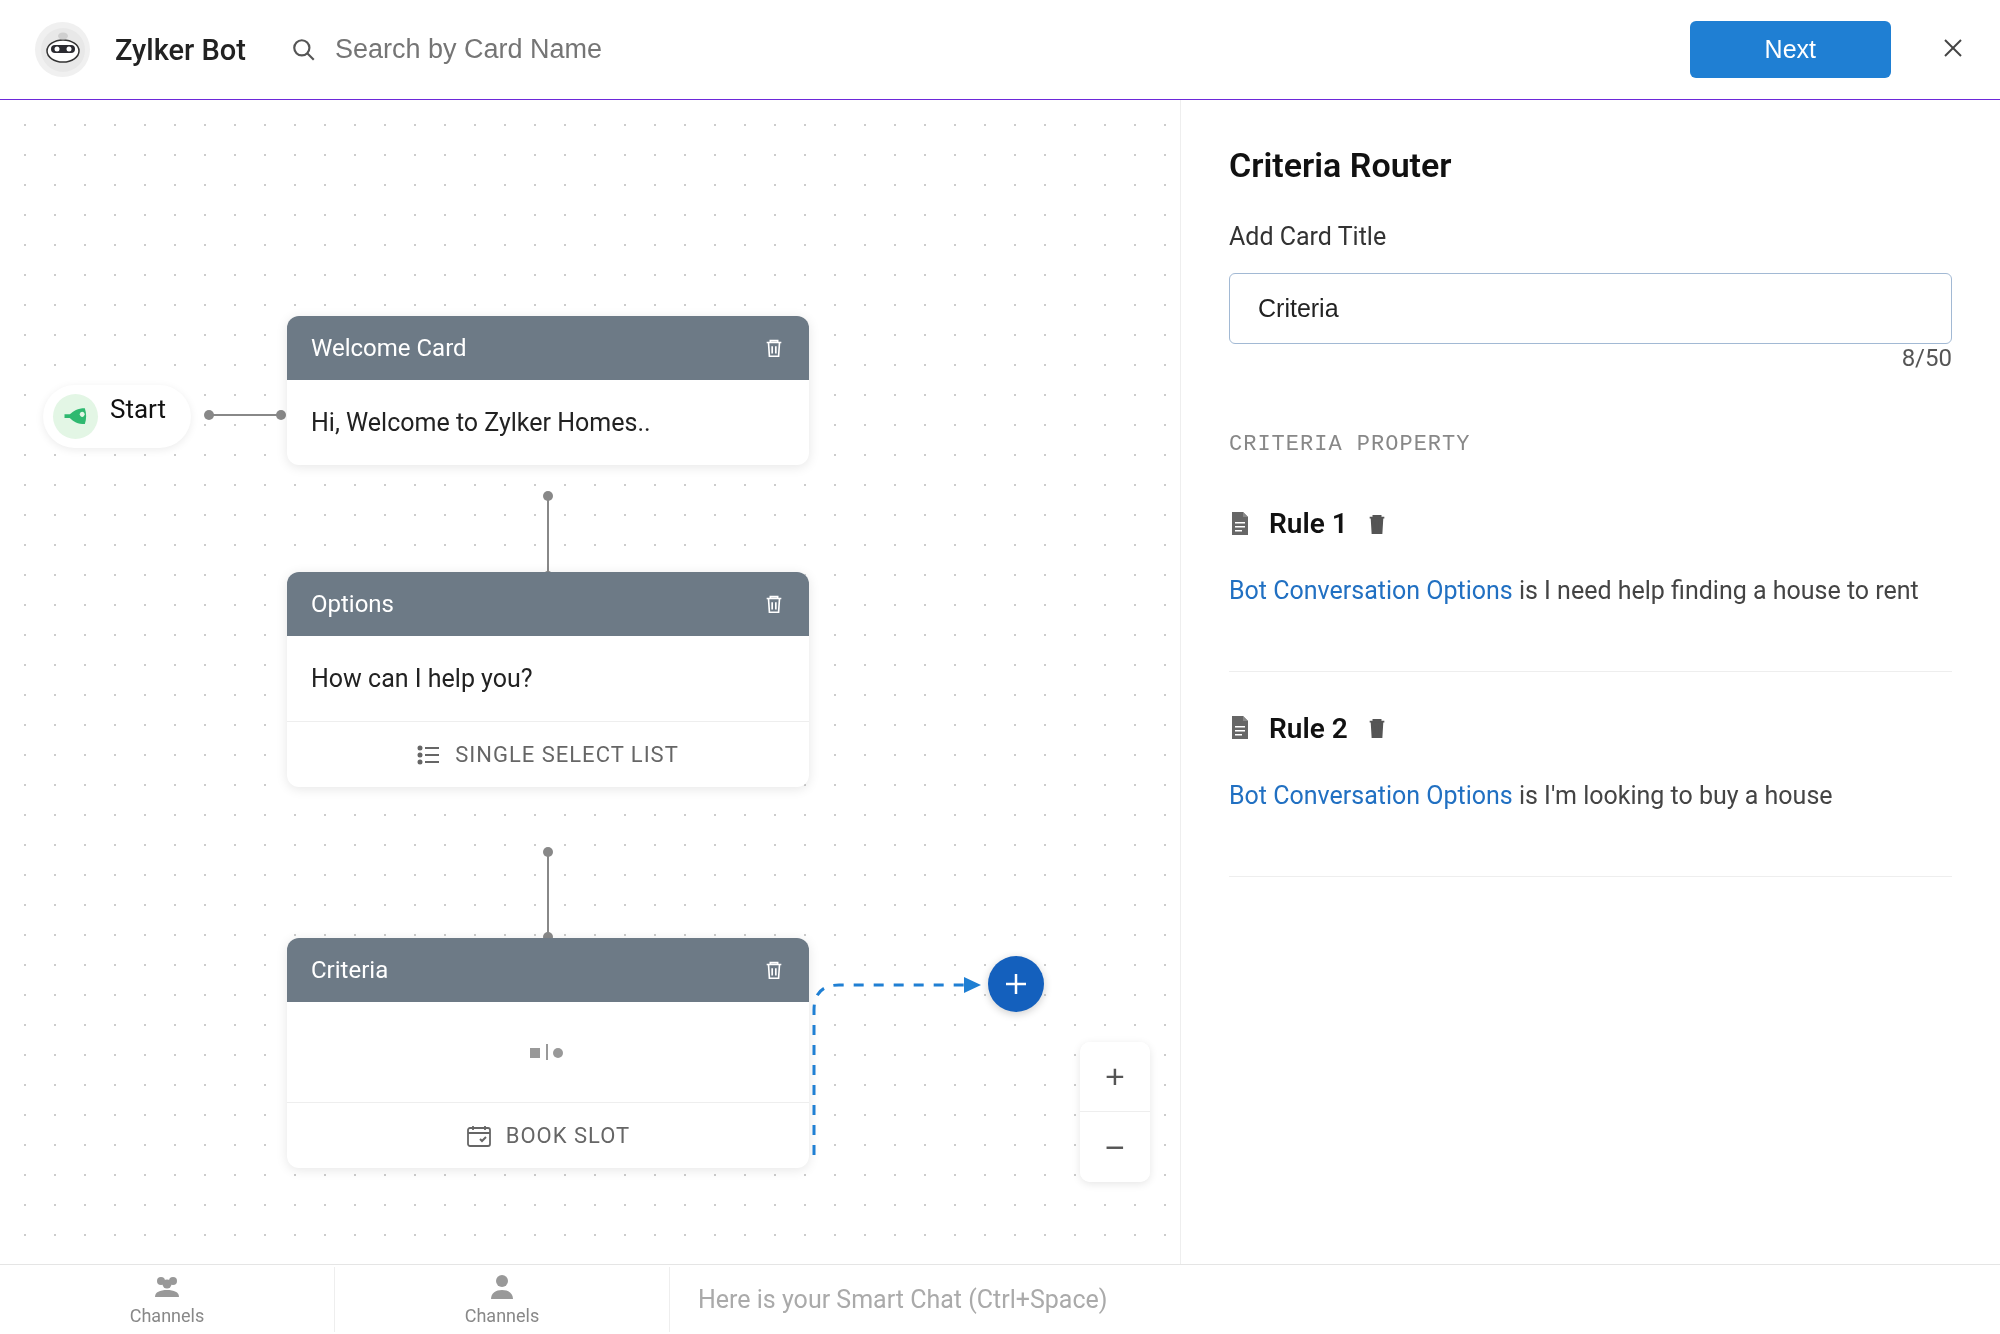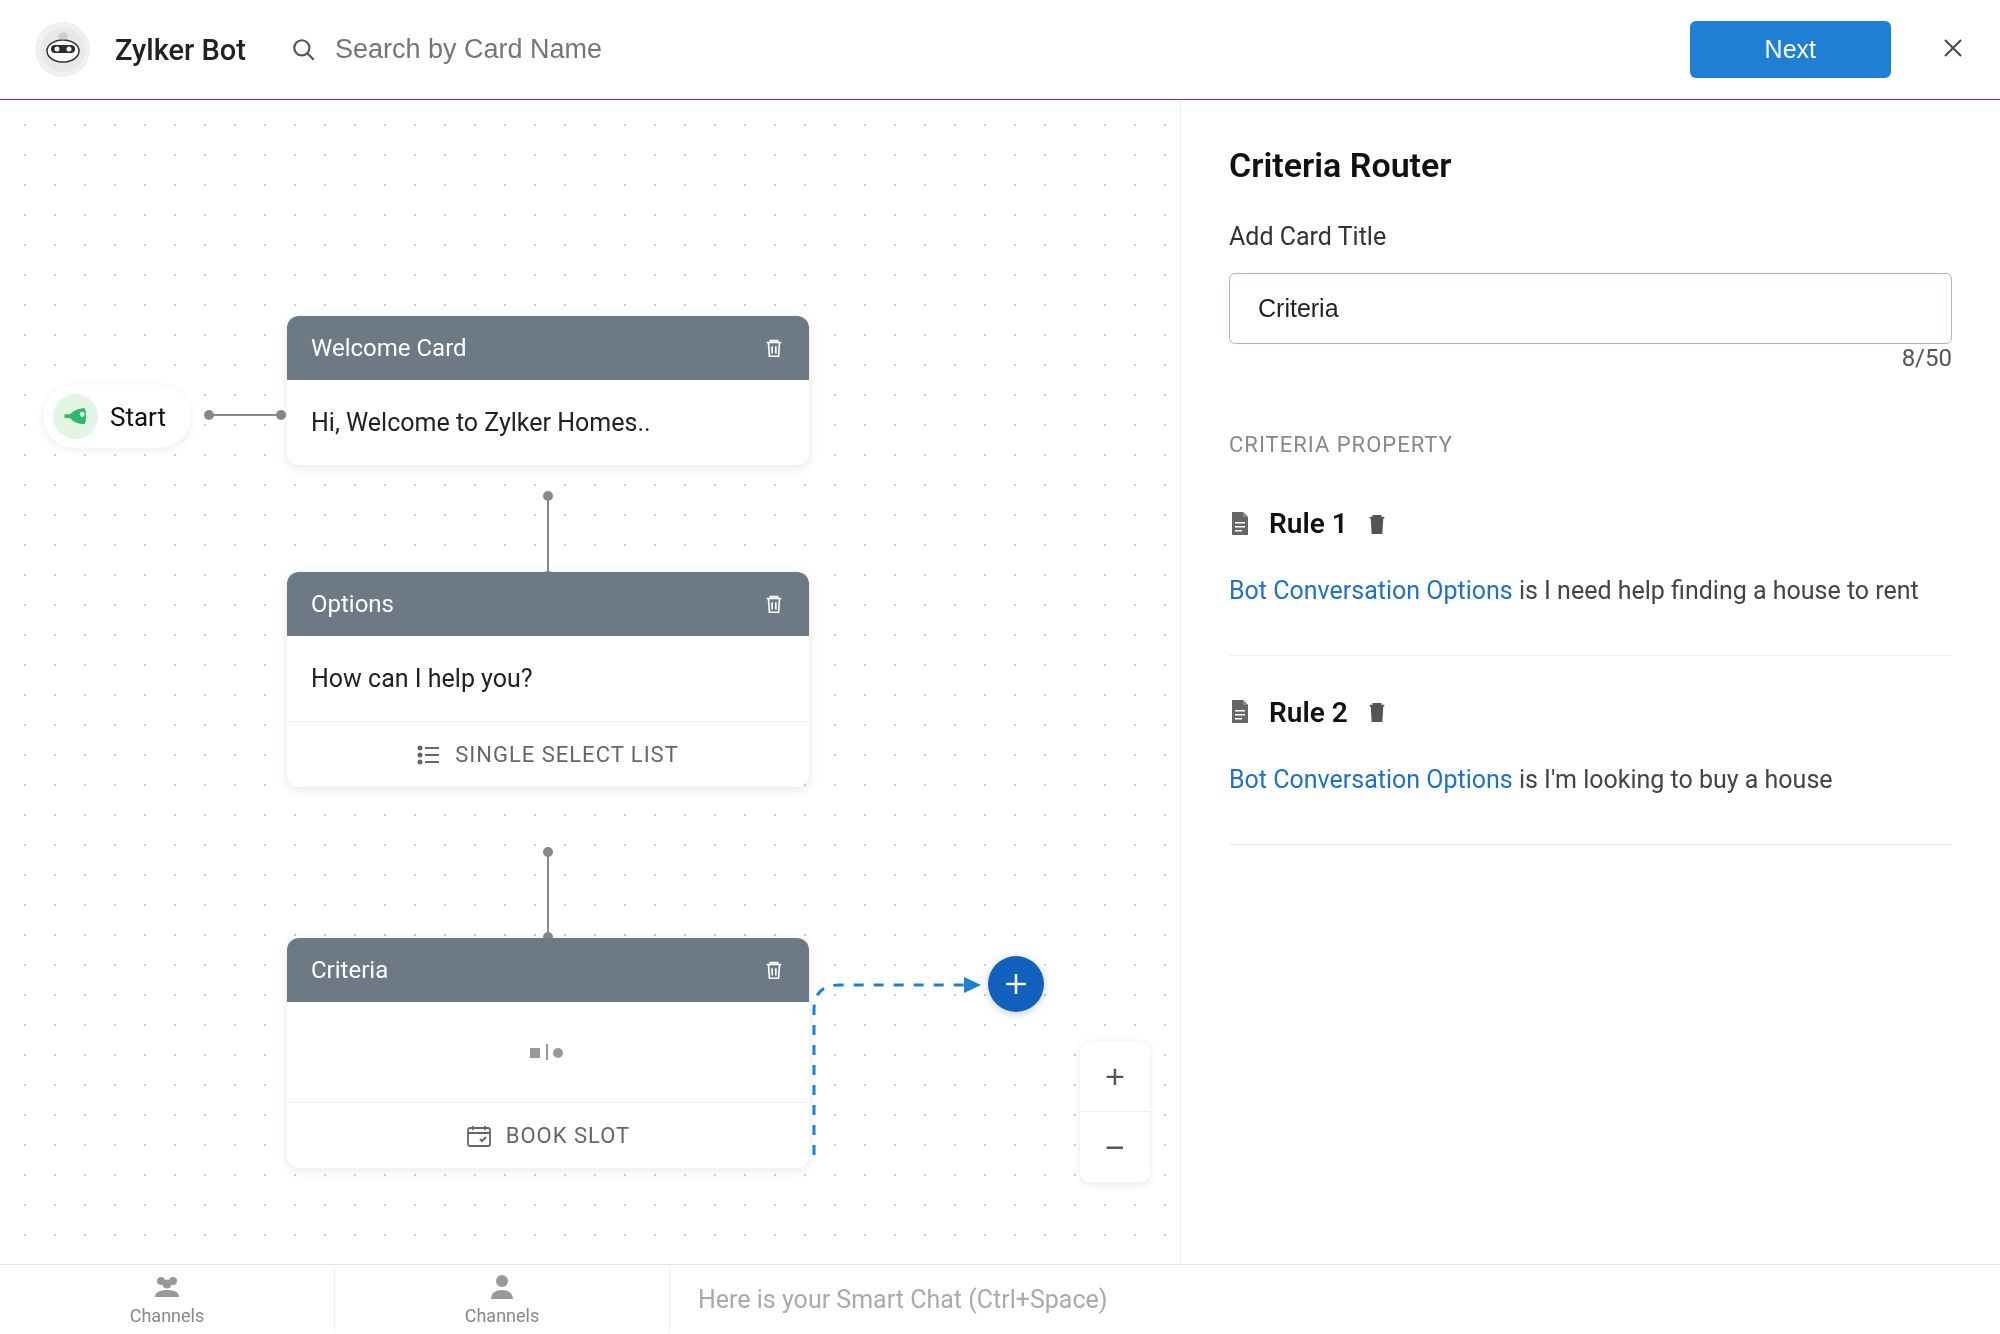--- a/index.html
+++ b/index.html
@@ -11,21 +11,21 @@
 .bot-name { font-size: 29px; font-weight: 500; color: #222; margin-right: 45px; }
 .search-wrap { display: flex; align-items: center; flex: 1; }
 .search-icon { width: 26px; height: 26px; color: #555; margin-right: 18px; }
 .search-input { border: none; outline: none; font-size: 27px; color: #999; width: 500px; background: transparent; }
 .next-btn { background: #1f7fd3; color: #fff; border: none; padding: 14px 75px; font-size: 25px; font-weight: 500; border-radius: 6px; cursor: pointer; margin-right: 50px; }
 .close-btn { font-size: 30px; color: #444; cursor: pointer; background: none; border: none; }
 
 .main-wrap { display: flex; height: calc(100% - 100px - 70px); }
 .canvas { flex: 1; position: relative; background-image: radial-gradient(#ccc 1.5px, transparent 1.5px); background-size: 30px 30px; background-position: 10px 10px; }
 
-.start-pill { position: absolute; left: 43px; top: 285px; display: flex; align-items: center; background: #fff; border-radius: 35px; padding: 9px 25px 9px 10px; box-shadow: 0 2px 8px rgba(0,0,0,0.08); }
+.start-pill { position: absolute; left: 43px; top: 285px; display: flex; background: #fff; border-radius: 35px; padding: 9px 25px 9px 10px; box-shadow: 0 2px 8px rgba(0,0,0,0.08); }
 .start-rocket { width: 45px; height: 45px; border-radius: 50%; background: #e3f6e5; display: flex; align-items: center; justify-content: center; margin-right: 12px; }
 .start-rocket svg { width: 30px; height: 30px; fill: #2fb970; }
 .start-label { font-size: 26px; color: #111; }
 
 .line-start-card { position: absolute; left: 209px; top: 314px; width: 72px; height: 2px; background: #888; }
 .dot { width: 10px; height: 10px; border-radius: 50%; background: #888; position: absolute; }
 
 .card { position: absolute; left: 287px; width: 522px; border-radius: 12px; overflow: hidden; box-shadow: 0 2px 12px rgba(0,0,0,0.1); background: #fff; }
 .card-head { background: #6d7a86; color: #fff; display: flex; justify-content: space-between; align-items: center; padding: 18px 24px; font-size: 24px; font-weight: 400; }
 .trash-icon { width: 22px; height: 24px; }
@@ -40,22 +40,22 @@
 
 .zoom-ctrl { position: absolute; left: 1080px; top: 942px; width: 70px; background: #fff; border-radius: 10px; box-shadow: 0 2px 8px rgba(0,0,0,0.1); overflow: hidden; }
 .zoom-btn { height: 70px; display: flex; align-items: center; justify-content: center; font-size: 34px; color: #555; cursor: pointer; border: none; background: #fff; width: 100%; }
 .zoom-btn:first-child { border-bottom: 1px solid #eee; }
 
 .side-panel { width: 820px; background: #fff; padding: 45px 48px; overflow-y: auto; border-left: 1px solid #eee; }
 .panel-title { font-size: 34px; font-weight: 600; color: #111; margin-bottom: 37px; }
 .field-label { font-size: 25px; color: #333; margin-bottom: 22px; }
 .title-input { width: 100%; border: 1.5px solid #a2b9d4; border-radius: 6px; padding: 20px 28px; font-size: 25px; color: #222; outline: none; }
 .char-count { text-align: right; color: #555; font-size: 24px; }
-.section-label { color: #888; font-size: 22px; letter-spacing: 1px; margin-top: 60px; margin-bottom: 50px; }
-.rule { border-bottom: 1px solid #eee; padding-bottom: 44px; margin-bottom: 40px; }
+.section-label { color: #888; font-size: 22px; letter-spacing: 1px; margin-top: 60px; margin-bottom: 50px; font-family: Liberation Mono, monospace; }
+.rule { border-bottom: 1px solid #eee; padding-bottom: 60px; margin-bottom: 40px; }
 .rule-head { display: flex; align-items: center; gap: 18px; margin-bottom: 32px; }
 .rule-name { font-size: 28px; font-weight: 600; color: #111; }
 .rule-doc-icon { width: 22px; height: 26px; fill: #666; }
 .rule-trash { width: 22px; height: 26px; fill: #555; cursor: pointer; }
 .rule-text { font-size: 25px; color: #444; line-height: 1.55; }
 .rule-link { color: #2170c2; }
 
 .bottom-bar { position: absolute; bottom: 0; left: 0; right: 0; height: 70px; background: #fff; border-top: 1px solid #e5e5e5; display: flex; align-items: center; }
 .bottom-tabs { display: flex; width: 670px; }
 .btab { flex: 1; text-align: center; color: #888; cursor: pointer; border-right: 1px solid #eee; padding: 6px 0; }

